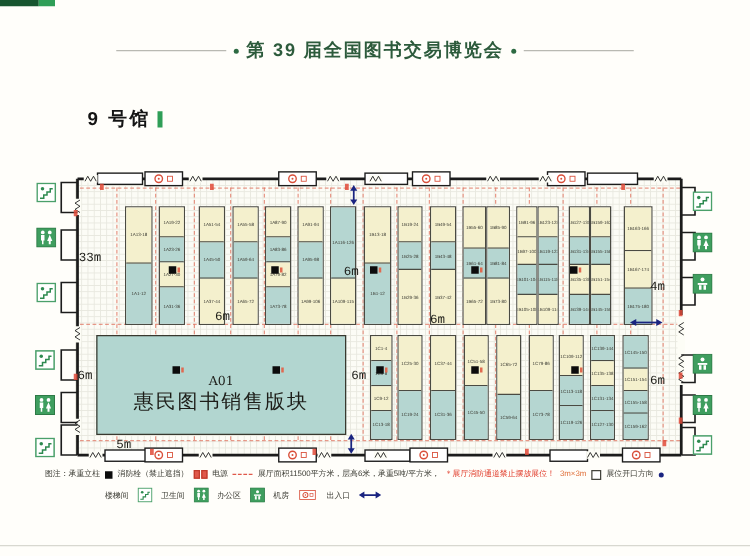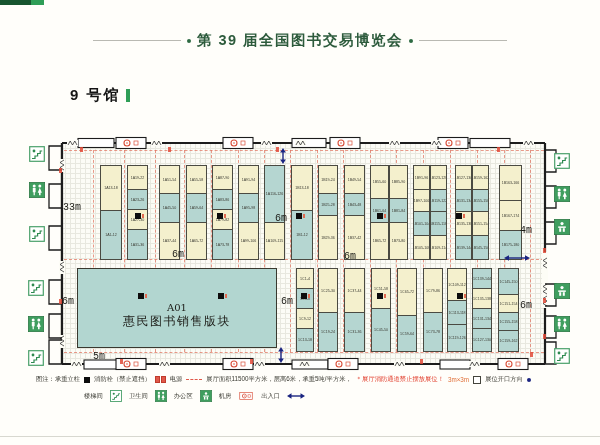--- a/index.html
+++ b/index.html
@@ -23,21 +23,21 @@
   .lane-v{position:absolute;width:0;border-left:1px dashed #e0705c;top:150px;height:202px;opacity:.7;z-index:1}
   .lane-h{position:absolute;height:0;border-top:1px dashed #e0705c;left:64px;width:480px;opacity:.7;z-index:1}
   .bcol{position:absolute;box-sizing:border-box;border:1px solid #4a4a42;z-index:2;background:#fff}
   .bcell{box-sizing:border-box;border-bottom:.8px solid #4a4a42;display:flex;align-items:center;justify-content:center;overflow:hidden}
   .bcell:last-child{border-bottom:none}
   .blabel{font-size:3.6px;color:#3c3c34;white-space:nowrap}
   #a01{position:absolute;left:77px;top:268px;width:200px;height:80px;background:#b2d6d0;border:1.4px solid #39392f;
     box-sizing:border-box;display:flex;flex-direction:column;align-items:center;justify-content:center;
     font-family:"DejaVu Serif",serif;color:#1d1d18;z-index:2}
   #a01 .code{font-size:10px;margin-top:16px}
-  #a01 .name{font-size:12px;letter-spacing:1.5px}
+  #a01 .name{font-size:16px;letter-spacing:1.5px}
   .dim{position:absolute;font-family:Liberation Mono, monospace;font-size:10px;color:#1d1d18;z-index:4}
   .pillar{position:absolute;width:6px;height:6px;background:#0c0c0c;z-index:4}
   .pillar i{position:absolute;left:6.5px;top:1px;width:2px;height:4px;background:#e06a50}
   .sicon{position:absolute;line-height:0;z-index:6}
   .legend{position:absolute;left:36px;top:375px;width:548px;font-size:6.3px;color:#3a3a32;z-index:5}
   .lrow{display:flex;align-items:center;gap:4px;white-space:nowrap}
   .lrow2{display:flex;align-items:center;gap:7px;margin-top:6px;margin-left:48px}
   .sq-black{width:6px;height:6px;background:#0c0c0c;display:inline-block}
   .sq-white{width:6px;height:6px;border:.8px solid #44443c;background:#fff;display:inline-block}
   .dash-red{width:16px;height:0;border-top:1.4px dashed #e0584a;display:inline-block}

